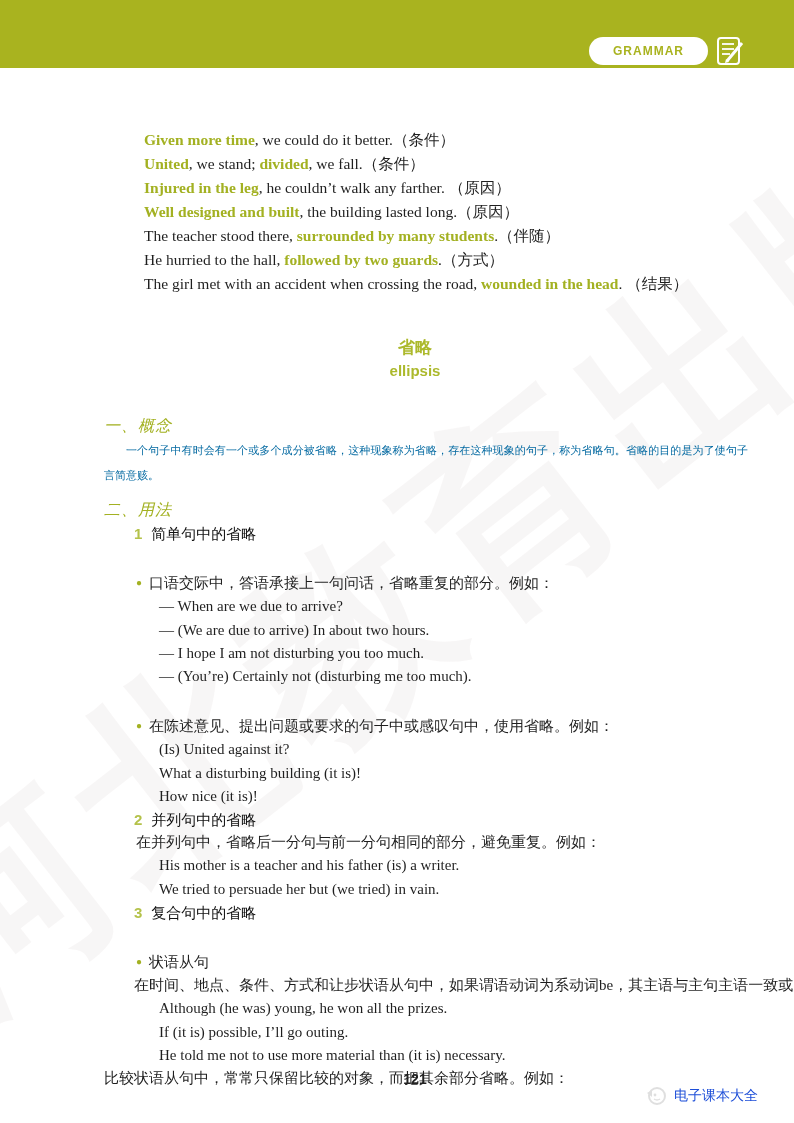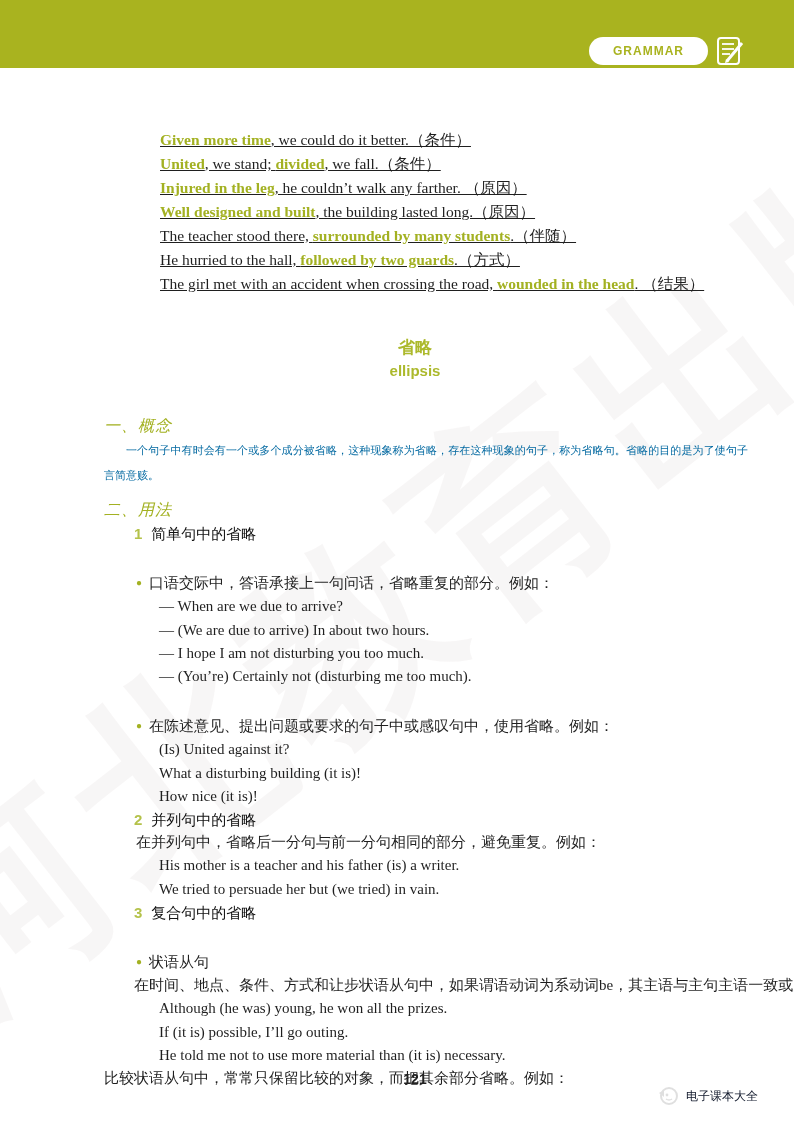--- a/index.html
+++ b/index.html
@@ -16,22 +16,22 @@
   .note-icon{position:absolute;top:36px;right:50px;width:28px;height:30px;}
 
   
   .watermark{position:absolute;left:-70px;top:830px;width:1400px;
       transform:rotate(-38deg);transform-origin:0 50%;
       font-family:"DejaVu Serif", serif;font-size:200px;font-weight:bold;
       color:#8d6f6f;opacity:0.06;white-space:nowrap;letter-spacing:14px;
       pointer-events:none;user-select:none;}
 
   
-  .examples{position:absolute;left:160px;top:128px;width:600px;
-      font-size:15.5px;text-decoration:underline;}
+  .examples{position:absolute;left:144px;top:128px;width:600px;
+      font-size:15.5px;}
   .examples .line{height:24px;line-height:24px;white-space:nowrap;}
   .seg-g{color:#a3b122;font-weight:bold;}
   .seg-b{color:#1f1f1f;}
 
   
   .title-cn{position:absolute;left:0;top:336px;width:830px;text-align:center;
       font-family:"Liberation Sans", sans-serif;font-weight:bold;font-size:17px;color:#acb92c;}
   .title-en{position:absolute;left:0;top:362px;width:830px;text-align:center;
       font-family:"Liberation Sans", sans-serif;font-weight:bold;font-size:15px;color:#acb92c;}
 
@@ -54,21 +54,21 @@
   .l-bullet .dot{color:#a3b122;font-size:10px;vertical-align:2px;margin-right:7px;}
   .l-en{padding-left:55px;}
   .l-cn{padding-left:32px;}
   .l-cnL{padding-left:0;}
   .l-para{width:644px;line-height:23.2px;text-indent:2em;text-align:justify;white-space:normal;}
 
   
   .page-number{position:absolute;left:0;top:1071px;width:830px;text-align:center;
       font-family:"Liberation Sans", sans-serif;font-weight:bold;font-size:14px;color:#222;}
   .brand{position:absolute;right:36px;top:1083px;height:26px;
-      font-family:"Liberation Sans", sans-serif;font-size:12px;color:#0f172a;
+      font-family:"Liberation Sans", sans-serif;font-size:14px;color:#1d4ed8;
       display:flex;align-items:center;gap:6px;}
   .brand-logo{width:24px;height:24px;opacity:.55;}
 </style>
 </head>
 <body>
 
 <div class="page">
 
   <div class="top-band"></div>
 

